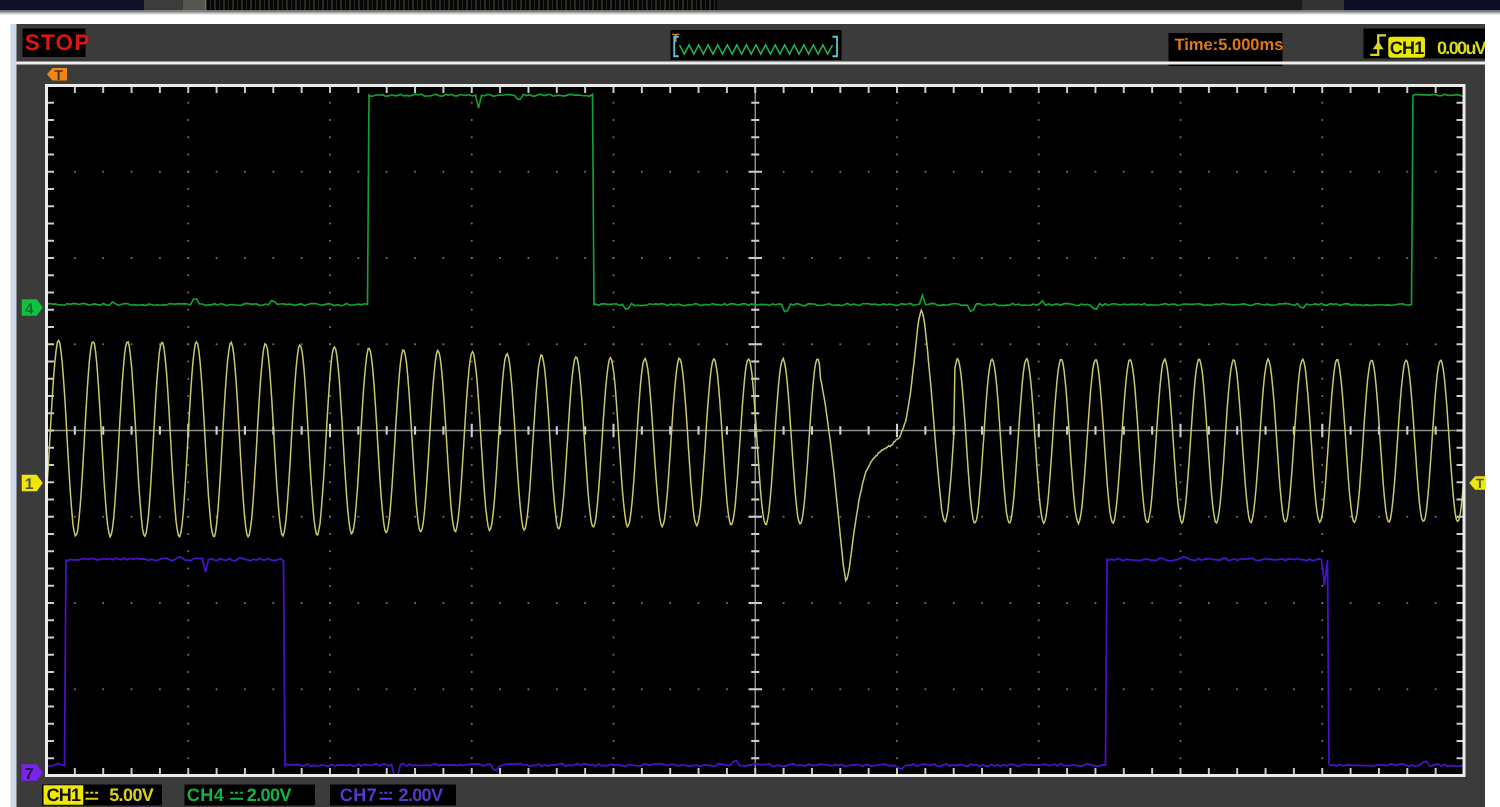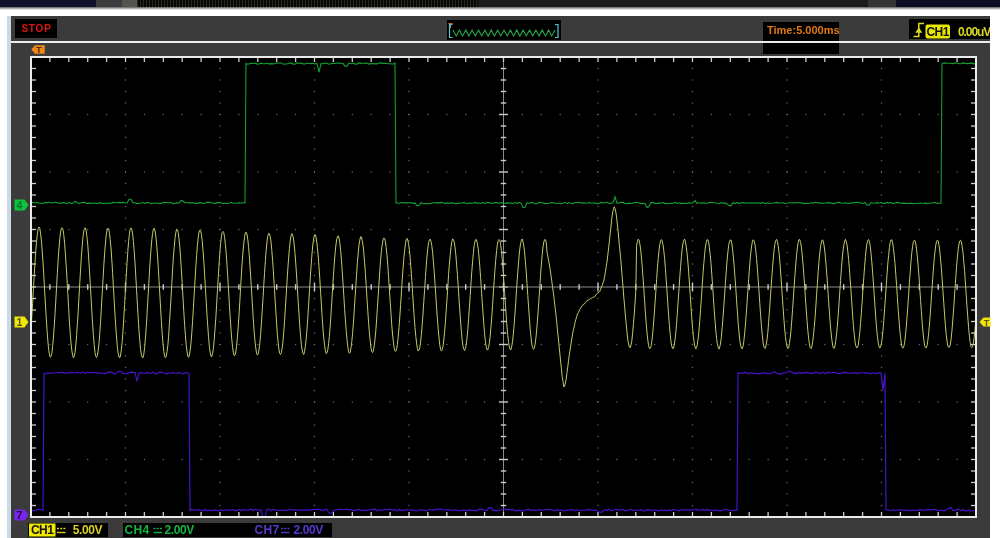--- a/index.html
+++ b/index.html
@@ -9,23 +9,23 @@
   #strip-navy{left:0;top:0;width:96px;height:7px;background:#10102a;}
   #strip-g1{left:96px;top:0;width:26px;height:7px;background:#3c3c3c;}
   #strip-g2{left:122px;top:0;width:15px;height:7px;background:#55544e;}
   #strip-g3{left:868px;top:0;width:28px;height:7px;background:#343434;}
   #strip-navy2{left:896px;top:0;width:104px;height:7px;background:#0d0d24;}
   #fade{left:0;top:7px;width:1000px;height:3px;background:linear-gradient(#606060,#ffffff);}
   #app{left:10px;top:16px;width:980px;height:522px;background:#3b3b3b;}
   #lblue{left:7px;top:16px;width:3.5px;height:522px;background:#ccd9e6;}
   .blk{position:absolute;background:#000;}
   #stopbox{left:4.5px;top:2.5px;width:42px;height:19px;}
-  #stopbox span{color:#dd1612;font-weight:bold;font-size:10px;line-height:20px;display:block;text-align:center;letter-spacing:0.8px;padding-left:2px;}
+  #stopbox span{color:#dd1612;font-weight:bold;font-size:15px;line-height:20px;display:block;text-align:center;letter-spacing:0.8px;padding-left:2px;}
   #prevbox{left:437px;top:3.5px;width:113.5px;height:20px;}
-  #timebox{left:753px;top:5.5px;width:76px;height:32px;}
+  #timebox{left:769px;top:5.5px;width:76px;height:22px;}
   #timebox span{color:#e07818;font-weight:bold;font-size:11px;line-height:17px;display:block;text-align:center;padding-left:4px;}
   #trigbox{left:898.5px;top:2.5px;width:81px;height:20px;}
   #sep{left:0px;top:24.5px;width:980px;height:2px;background:#ededed;position:absolute;}
   #chbar{left:0;top:501px;width:980px;height:21px;position:absolute;}
   .cbx{position:absolute;background:#000;height:14px;top:5.5px;}
   #scopesvg{left:19px;top:39px;position:absolute;}
 </style></head>
 <body>
   <div class="abs" id="strip"></div>
   <div class="abs" id="strip-flat"></div>
@@ -990,21 +990,21 @@
           <text x="1.5" y="11.3" fill="#11b440" font-size="12" font-weight="bold" letter-spacing="0.3" font-family="Liberation Sans">CH4</text>
           <g stroke="#11b440" stroke-width="1.4">
             <line x1="30.5" y1="5.5" x2="32.5" y2="5.5"></line>
             <line x1="33.7" y1="5.5" x2="35.7" y2="5.5"></line>
             <line x1="36.9" y1="5.5" x2="38.9" y2="5.5"></line>
           </g>
           <line x1="30.5" y1="9.5" x2="39" y2="9.5" stroke="#11b440" stroke-width="1.4"></line>
           <text x="41.5" y="11.3" fill="#11b440" font-size="12" font-weight="bold" letter-spacing="-0.4" font-family="Liberation Sans">2.00V</text>
         </svg>
       </div>
-      <div class="cbx" style="left:194px;width:84px;padding-left:44px;">
+      <div class="cbx" style="left:210px;width:84px;">
         <svg width="84" height="14" viewBox="0 0 84 14">
           <text x="6.5" y="11.3" fill="#5838cc" font-size="12" font-weight="bold" letter-spacing="0.3" font-family="Liberation Sans">CH7</text>
           <g stroke="#5838cc" stroke-width="1.4">
             <line x1="33" y1="5.5" x2="35" y2="5.5"></line>
             <line x1="36.2" y1="5.5" x2="38.2" y2="5.5"></line>
             <line x1="39.4" y1="5.5" x2="41.4" y2="5.5"></line>
           </g>
           <line x1="33" y1="9.5" x2="41.5" y2="9.5" stroke="#5838cc" stroke-width="1.4"></line>
           <text x="45.6" y="11.3" fill="#5838cc" font-size="12" font-weight="bold" letter-spacing="-0.4" font-family="Liberation Sans">2.00V</text>
         </svg>

